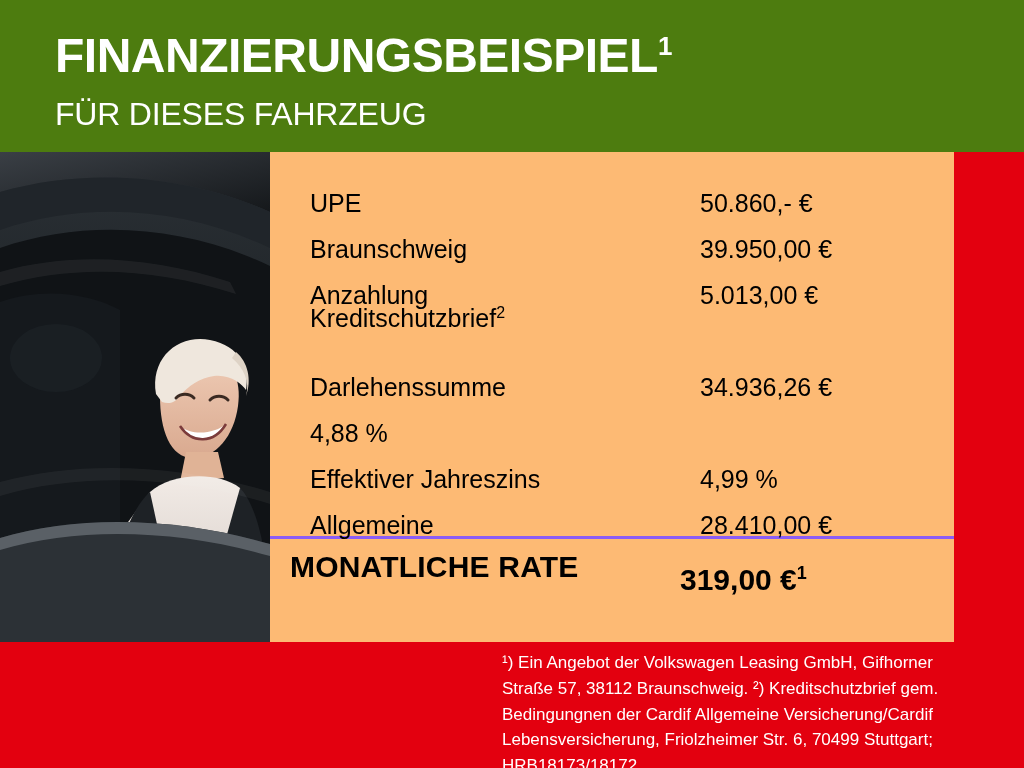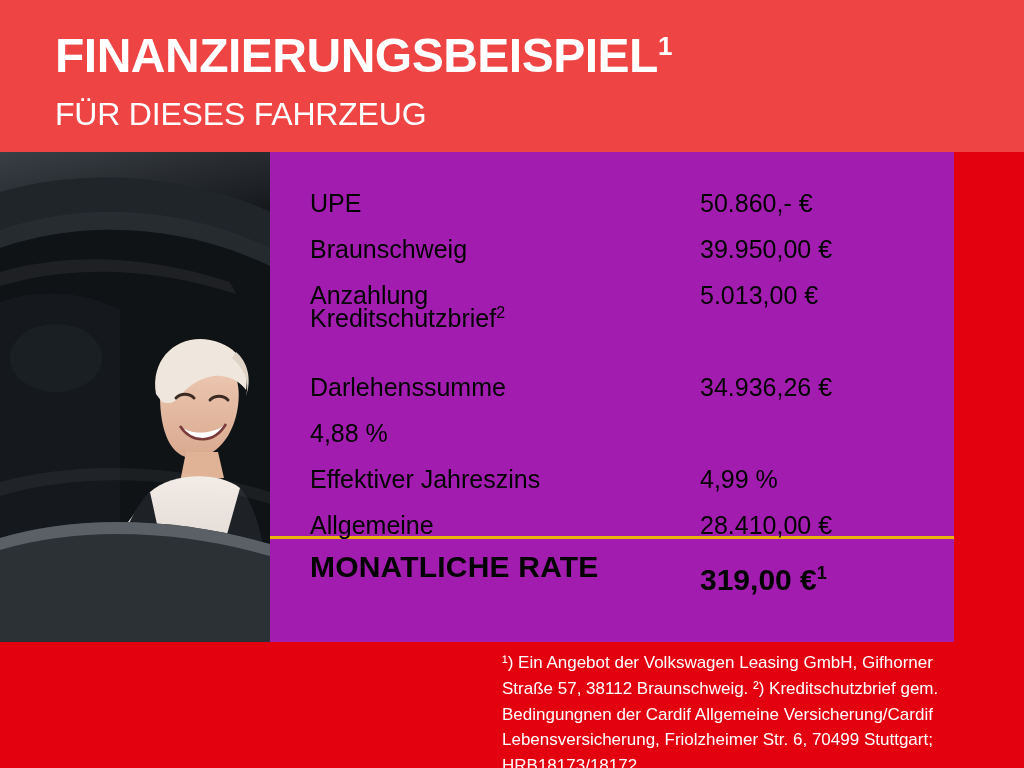--- a/index.html
+++ b/index.html
@@ -21,21 +21,21 @@
     box-sizing: border-box;
   }
 
   
   .header {
     position: absolute;
     left: 0;
     top: 0;
     width: 1024px;
     height: 152px;
-    background: #ef4444;
+    background: #4d7c0f;
     text-align: right;
   }
   .header-line1 {
     position: absolute;
     left: 55px;
     top: 32px;
     color: #ffffff;
     font-size: 48px;
     font-weight: bold;
     letter-spacing: -0.5px;
@@ -73,21 +73,21 @@
     display: block;
   }
 
   
   .card {
     position: absolute;
     left: 270px;
     top: 152px;
     width: 684px;
     height: 490px;
-    background: #a21caf;
+    background: #fdba74;
   }
   .table {
     position: absolute;
     left: 0;
     top: 0;
     width: 684px;
   }
   .row {
     display: flex;
     align-items: baseline;
@@ -112,22 +112,23 @@
     vertical-align: super;
     line-height: 0;
   }
   .row-first {
     padding-top: 10px;
     height: 56px;
   }
   .row.total {
     height: 58px;
     align-items: center;
-    border-top: 3px solid #eab308;
+    border-top: 3px solid #8b5cf6;
     margin-top: 6px;
+    padding-left: 20px;
   }
   .row.total .label {
     font-size: 30px;
     font-weight: bold;
     letter-spacing: 0.2px;
   }
   .row.total .value {
     font-size: 30px;
     font-weight: bold;
   }

